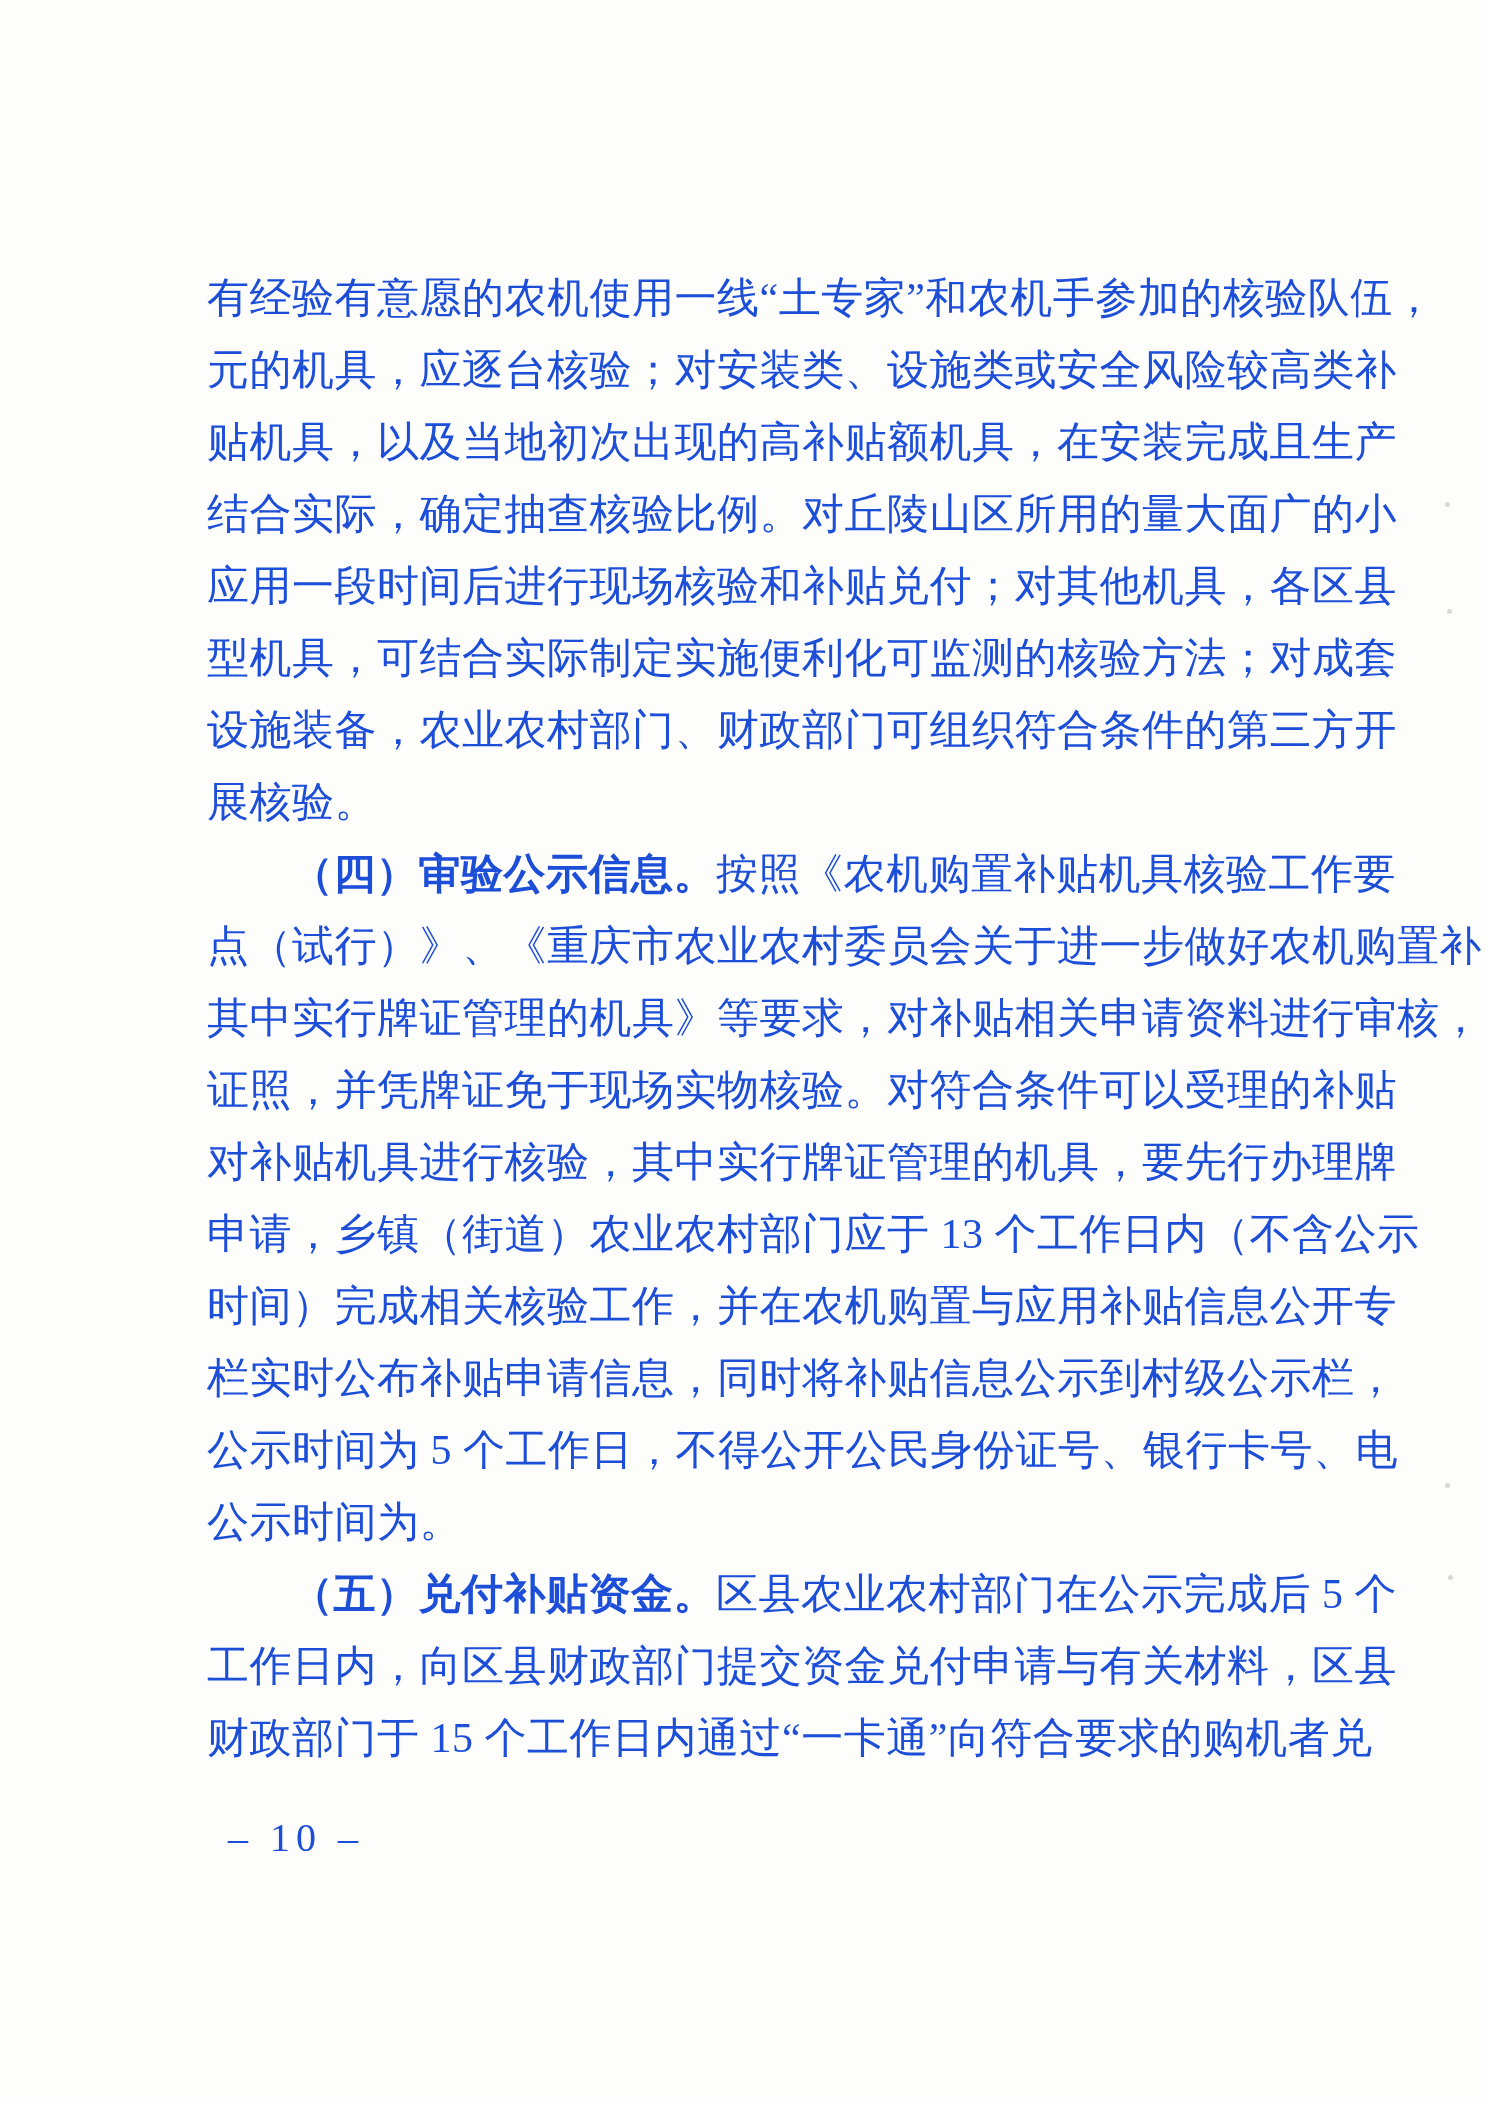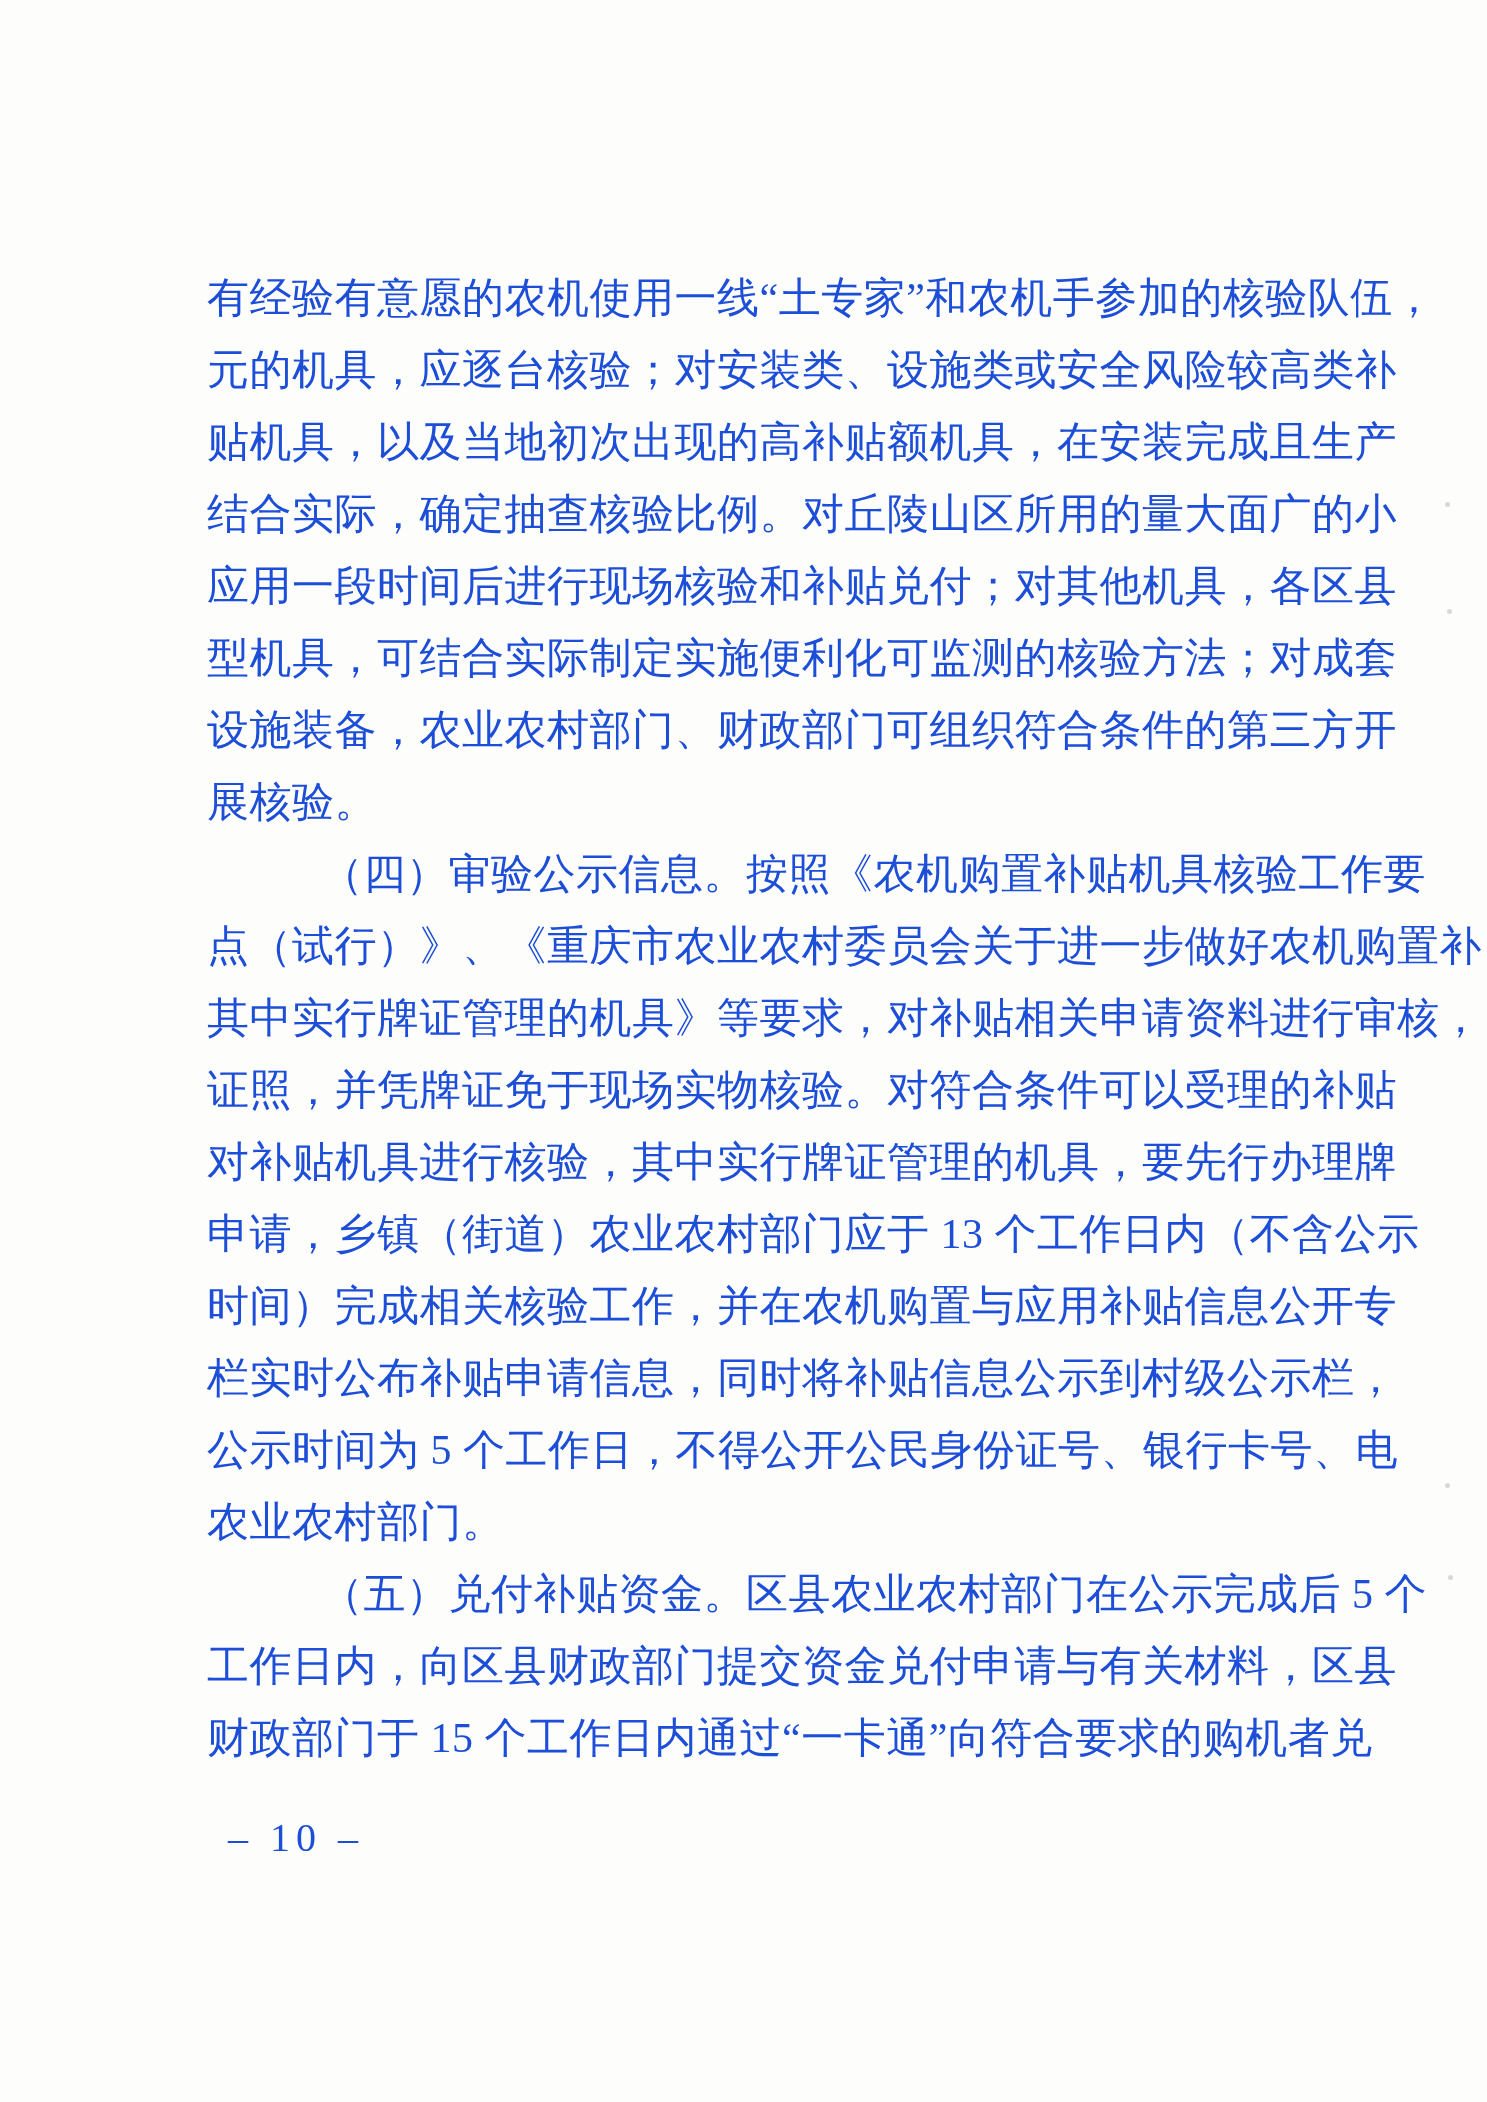--- a/index.html
+++ b/index.html
@@ -27,22 +27,21 @@
     height: 72px;
     line-height: 72px;
     font-size: 42px;
     white-space: nowrap;
     letter-spacing: 0.5px;
   }
   .line.indent {
     text-indent: 84px;
   }
   .bold-run {
-    font-weight: normal;
-    margin-left: 30px;
+    font-weight: bold;
   }
   .page-number {
     position: absolute;
     left: 228px;
     top: 1816px;
     font-size: 40px;
     letter-spacing: 6px;
     line-height: 44px;
   }
   .scan-artifact {
@@ -69,21 +68,21 @@
       <div class="line">展核验。</div>
       <div class="line indent"><span class="bold-run">（四）审验公示信息。</span>按照《农机购置补贴机具核验工作要</div>
       <div class="line">点（试行）》、《重庆市农业农村委员会关于进一步做好农机购置补</div>
       <div class="line">其中实行牌证管理的机具》等要求，对补贴相关申请资料进行审核，</div>
       <div class="line">证照，并凭牌证免于现场实物核验。对符合条件可以受理的补贴</div>
       <div class="line">对补贴机具进行核验，其中实行牌证管理的机具，要先行办理牌</div>
       <div class="line">申请，乡镇（街道）农业农村部门应于 13 个工作日内（不含公示</div>
       <div class="line">时间）完成相关核验工作，并在农机购置与应用补贴信息公开专</div>
       <div class="line">栏实时公布补贴申请信息，同时将补贴信息公示到村级公示栏，</div>
       <div class="line">公示时间为 5 个工作日，不得公开公民身份证号、银行卡号、电</div>
-      <div class="line">农业农村部门。</div>
+      <div class="line">公示时间为。</div>
       <div class="line indent"><span class="bold-run">（五）兑付补贴资金。</span>区县农业农村部门在公示完成后 5 个</div>
       <div class="line">工作日内，向区县财政部门提交资金兑付申请与有关材料，区县</div>
       <div class="line">财政部门于 15 个工作日内通过“一卡通”向符合要求的购机者兑</div>
     </div>
   <div class="page-number">– 10 –</div>
   <div class="scan-artifact" style="left:1445px; top:502px;"></div>
   <div class="scan-artifact" style="left:1447px; top:609px;"></div>
   <div class="scan-artifact" style="left:1445px; top:1483px;"></div>
   <div class="scan-artifact" style="left:1448px; top:1575px;"></div>
 </div>

